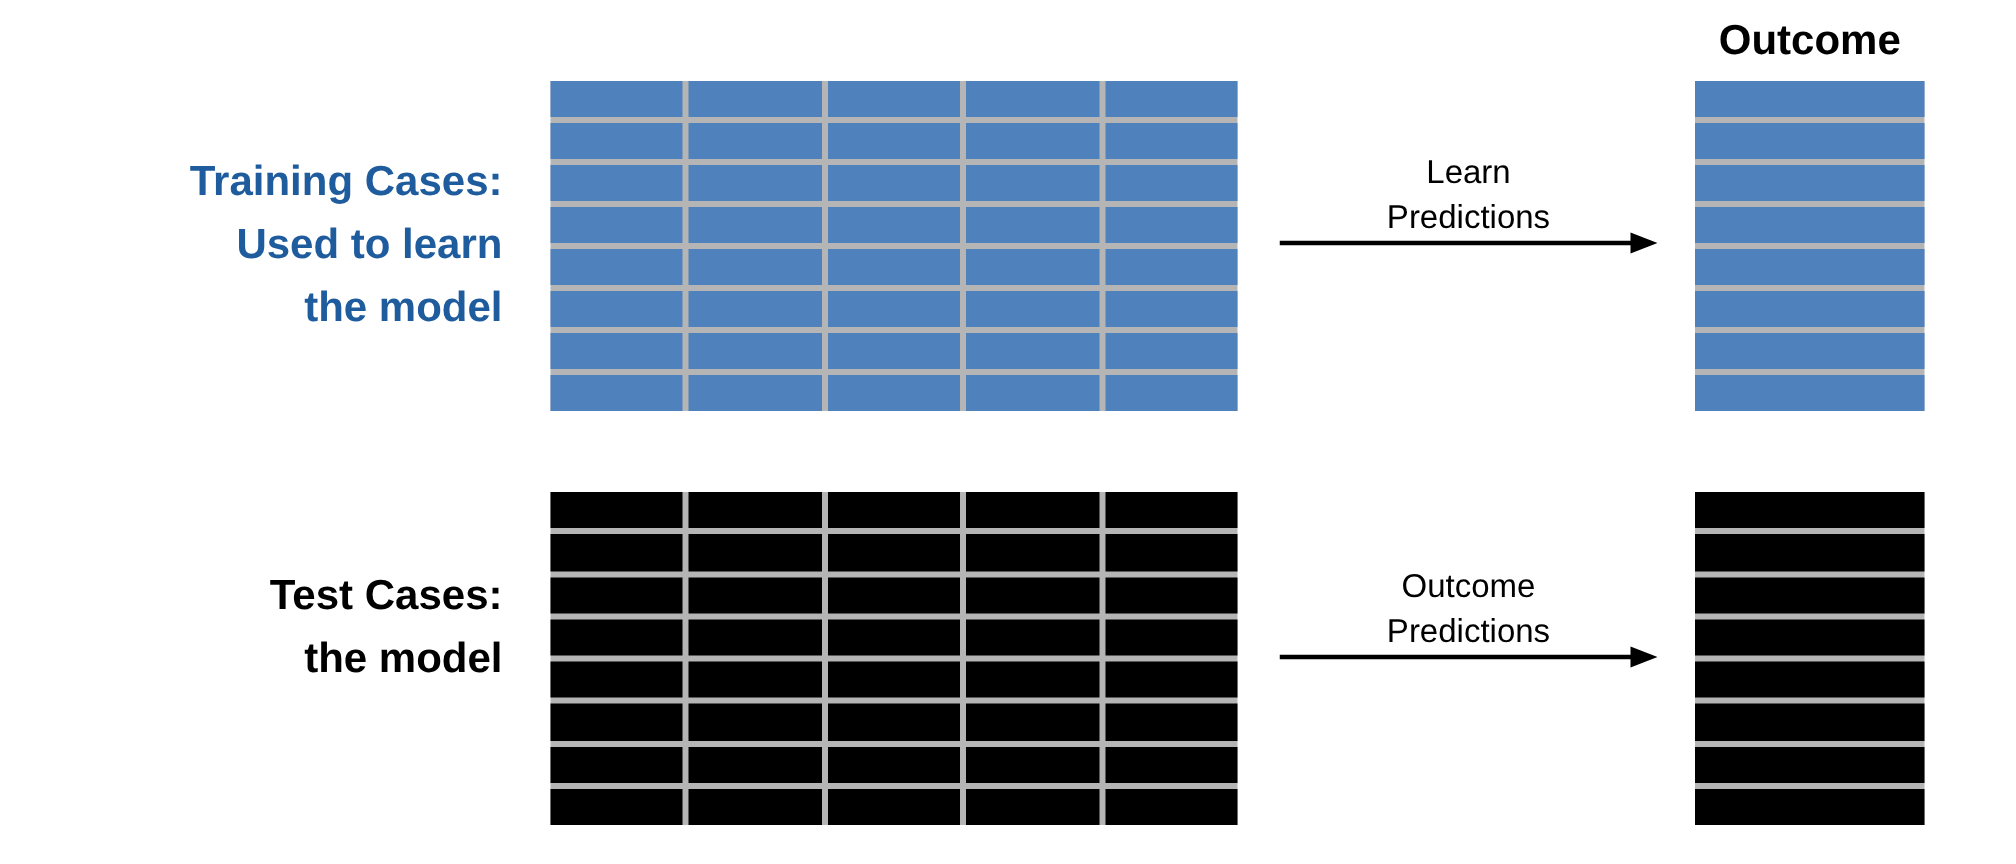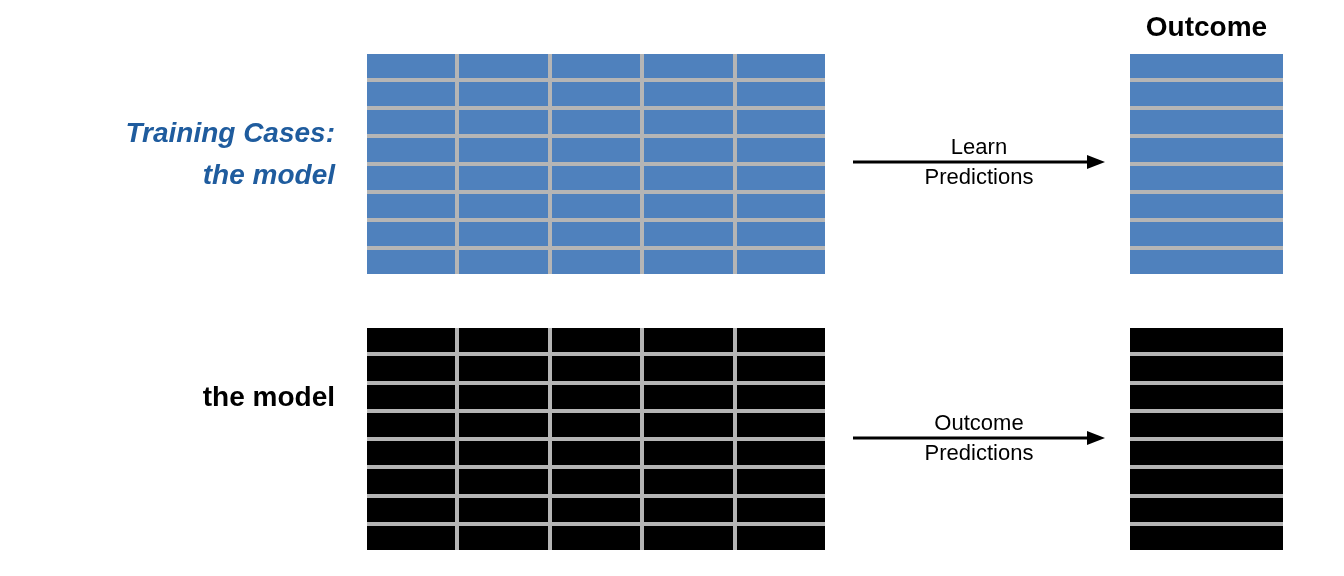--- a/index.html
+++ b/index.html
@@ -19,36 +19,36 @@
   }
   .title.predictors { left: 367px; width: 458px; }
   .title.outcome    { left: 1130px; width: 153px; }
 
   .side-label {
     position: absolute; left: 0; width: 335px;
     text-align: right; font-weight: bold;
     font-size: 28px; line-height: 42px;
   }
   .side-label span { display: block; }
-  .side-label.training { top: 112px; color: var(--training-text, #1F5C9E); font-style: italic; }
+  .side-label.training { top: 100px; color: var(--training-text, #1F5C9E); }
   .side-label.test     { top: 376px; color: var(--test-text, #000); }
 
   .grid {
     position: absolute;
     display: grid;
     gap: 4px;
   }
   .grid.train-pred { left: 367px;  top: 54px;  width: 458px; height: 220px; }
   .grid.train-out  { left: 1130px; top: 54px;  width: 153px; height: 220px; }
   .grid.test-pred  { left: 367px;  top: 328px; width: 458px; height: 222px; }
   .grid.test-out   { left: 1130px; top: 328px; width: 153px; height: 222px; }
 
   .arrow-label {
     position: absolute; left: 853px; width: 252px;
-    text-align: center; font-size: 22px; line-height: 30px; color: #000; margin-top: 32px;
+    text-align: center; font-size: 22px; line-height: 30px; color: #000;
   }
   .arrow-label span { display: block; }
   .arrow-label.learn    { top: 100px; }
   .arrow-label.evaluate { top: 376px; }
 
   .arrow {
     position: absolute; left: 853px; width: 252px; height: 16px;
     color: var(--arrow, #000);
   }
   .arrow.learn    { top: 154px; }
@@ -57,20 +57,21 @@
 </style>
 </head>
 <body>
 
 <div class="canvas">
 
   <div class="title outcome">Outcome</div>
 
   <div class="side-label training">
     <span>Training Cases:</span>
+    <span>Used to learn</span>
     <span>the model</span>
   </div>
 
   <div class="grid train-pred" style="grid-template-columns: repeat(5, 1fr); grid-template-rows: repeat(8, 1fr); background: rgb(181, 181, 181);">
       <div style="background: rgb(79, 129, 189);"></div>
       <div style="background: rgb(79, 129, 189);"></div>
       <div style="background: rgb(79, 129, 189);"></div>
       <div style="background: rgb(79, 129, 189);"></div>
       <div style="background: rgb(79, 129, 189);"></div>
       <div style="background: rgb(79, 129, 189);"></div>
@@ -125,20 +126,21 @@
     <span>Predictions</span>
   </div>
   <div class="arrow learn">
     <svg width="252" height="16" viewBox="0 0 252 16" aria-hidden="true">
       <line x1="0" y1="8" x2="238" y2="8" stroke="currentColor" stroke-width="3"></line>
       <path d="M234 1 L252 8 L234 15 Z" fill="currentColor"></path>
     </svg>
   </div>
 
   <div class="side-label test">
+    <span>Test Cases:</span>
     <span>the model</span>
   </div>
 
   <div class="grid test-pred" style="grid-template-columns: repeat(5, 1fr); grid-template-rows: repeat(8, 1fr); background: rgb(181, 181, 181);">
       <div style="background: rgb(0, 0, 0);"></div>
       <div style="background: rgb(0, 0, 0);"></div>
       <div style="background: rgb(0, 0, 0);"></div>
       <div style="background: rgb(0, 0, 0);"></div>
       <div style="background: rgb(0, 0, 0);"></div>
       <div style="background: rgb(0, 0, 0);"></div>

